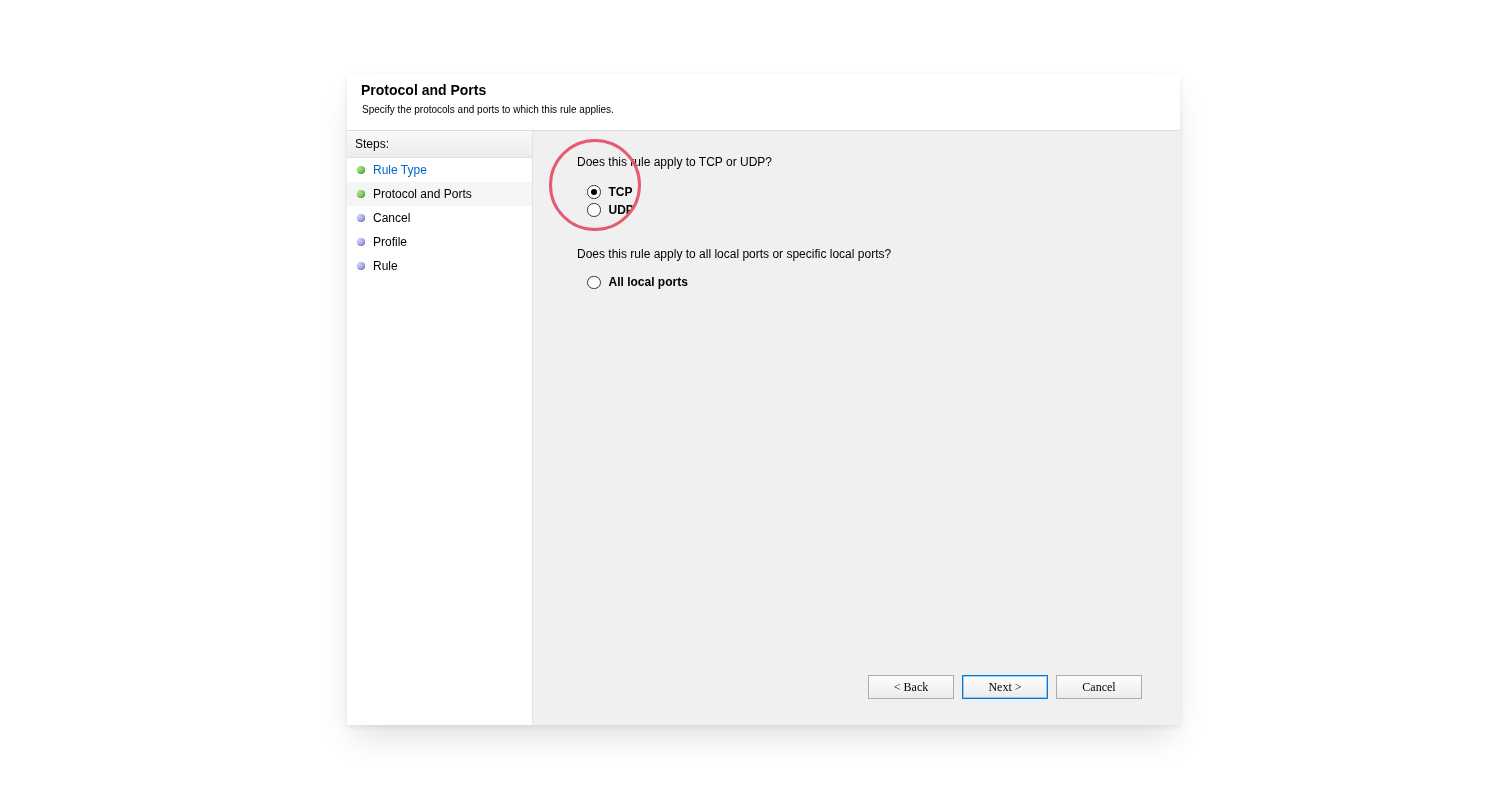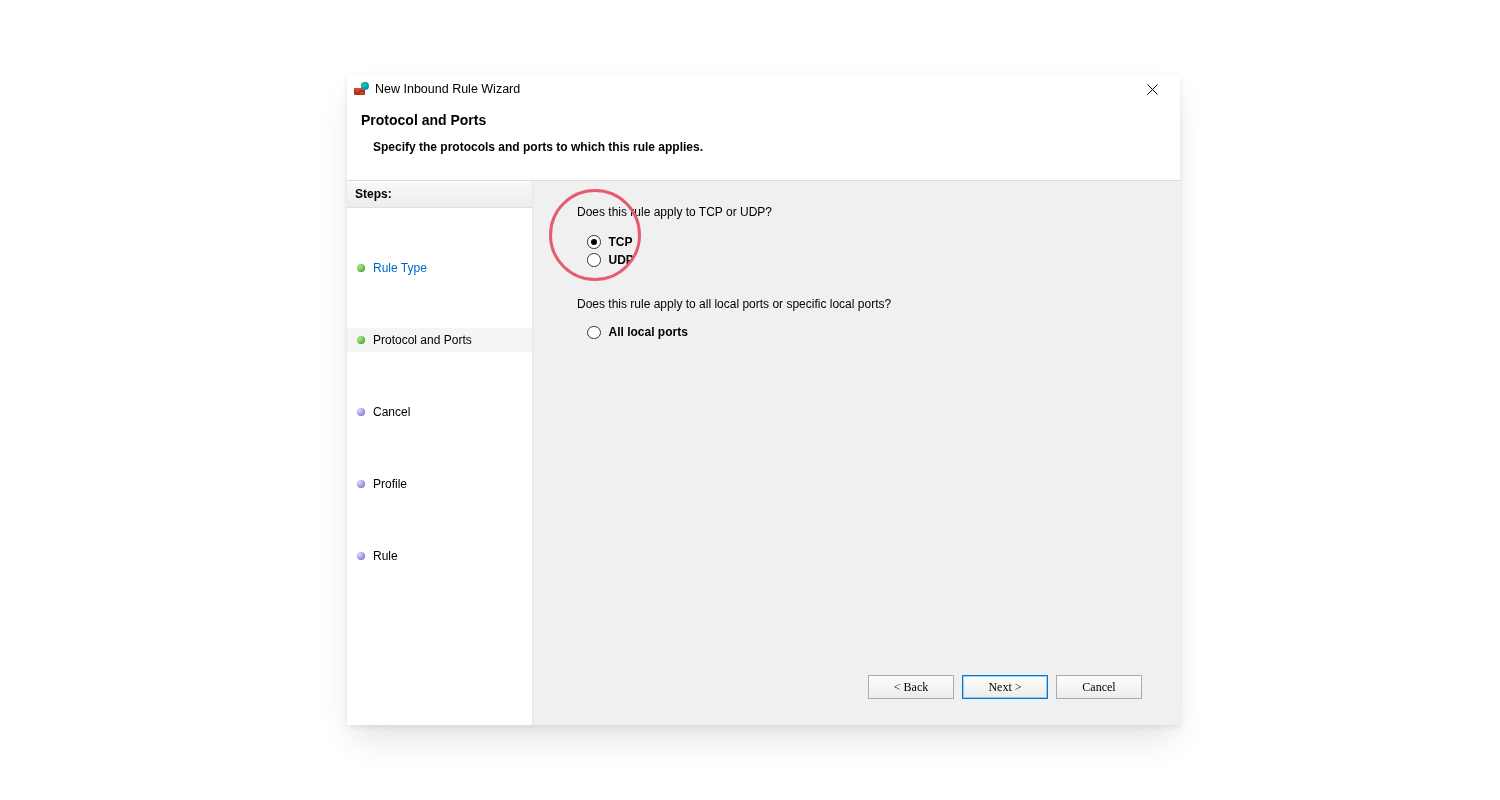--- a/index.html
+++ b/index.html
@@ -49,50 +49,48 @@
     background: #ffffff;
     padding: 8px 14px 14px 14px;
     border-bottom: 1px solid #dcdcdc;
   }
   .banner h1 {
     margin: 0 0 6px 0;
     font-size: 14px;
     font-weight: bold;
   }
   .banner p {
-    margin: 12px;
-    font-size: 12px;
-    font-weight: bold;
+    margin: 1px;
+    font-size: 10px;
   }
   
   .body {
     flex: 1;
     display: flex;
     min-height: 0;
   }
   .sidebar {
     width: 186px;
     background: #ffffff;
     border-right: 1px solid #e4e4e4;
     padding-top: 0;
   }
   .steps-header {
-    font-weight: bold;
+    font-weight: normal;
     font-size: 12px;
     padding: 6px 8px 6px 8px;
     background: linear-gradient(#f9f9f9,#ececec);
     border-bottom: 1px solid #e0e0e0;
   }
   .step {
     display: flex;
     align-items: center;
     gap: 8px;
     padding: 5px 8px 5px 10px;
     font-size: 12px;
-    margin-top: 48px;
   }
   .step.current {
     font-weight: normal;
     background: #f5f5f5;
   }
   .step.link a, .step.link span.lbl { color: #0066cc; cursor: pointer; }
   .step span.lbl { color: #000; }
   .bullet {
     width: 8px; height: 8px;
     border-radius: 50%;
@@ -201,38 +199,20 @@
     width:1px; height:14px;
     background:#000;
     margin-left:1px;
   }
 </style>
 </head>
 <body>
 
 <div class="dialog">
 
-  <div class="titlebar">
-    <span class="app-icon">
-      <svg viewBox="0 0 16 16">
-        <rect x="1" y="7" width="11" height="7" rx="1" fill="#b03018"></rect>
-        <rect x="1" y="7" width="11" height="2" fill="#d44a28"></rect>
-        <rect x="3" y="9" width="3" height="2" fill="#d44a28"></rect>
-        <rect x="7" y="11" width="3" height="2" fill="#d44a28"></rect>
-        <circle cx="12" cy="5" r="4" fill="#0094d8"></circle>
-        <path d="M8.3 4.2 Q10 1.2 14 3.2 Q13 6 10.5 6.5 Q8.5 6 8.3 4.2" fill="#2ecc40"></path>
-      </svg>
-    </span>
-    <div class="title">New Inbound Rule Wizard</div>
-    <div class="close">
-      <svg viewBox="0 0 11 11">
-          <path d="M0.5 0.5 L10.5 10.5 M10.5 0.5 L0.5 10.5"></path>
-        </svg>
-    </div>
-  </div>
 
   <div class="banner">
     <h1>Protocol and Ports</h1>
     <p>Specify the protocols and ports to which this rule applies.</p>
   </div>
 
   <div class="body">
 
     <div class="sidebar">
       <div class="steps-header">Steps:</div>

